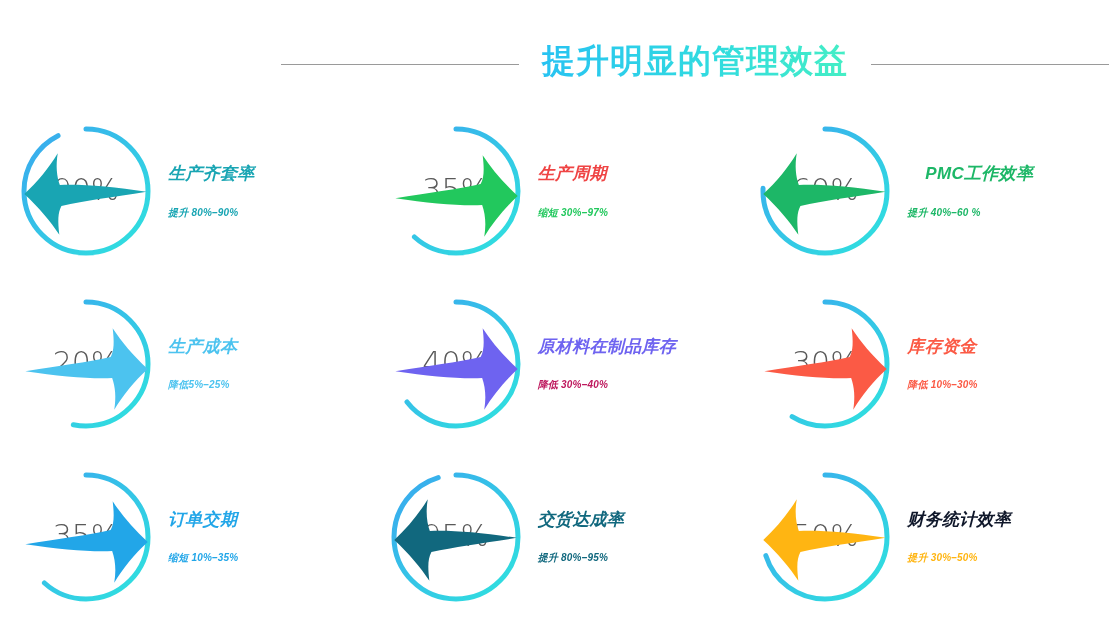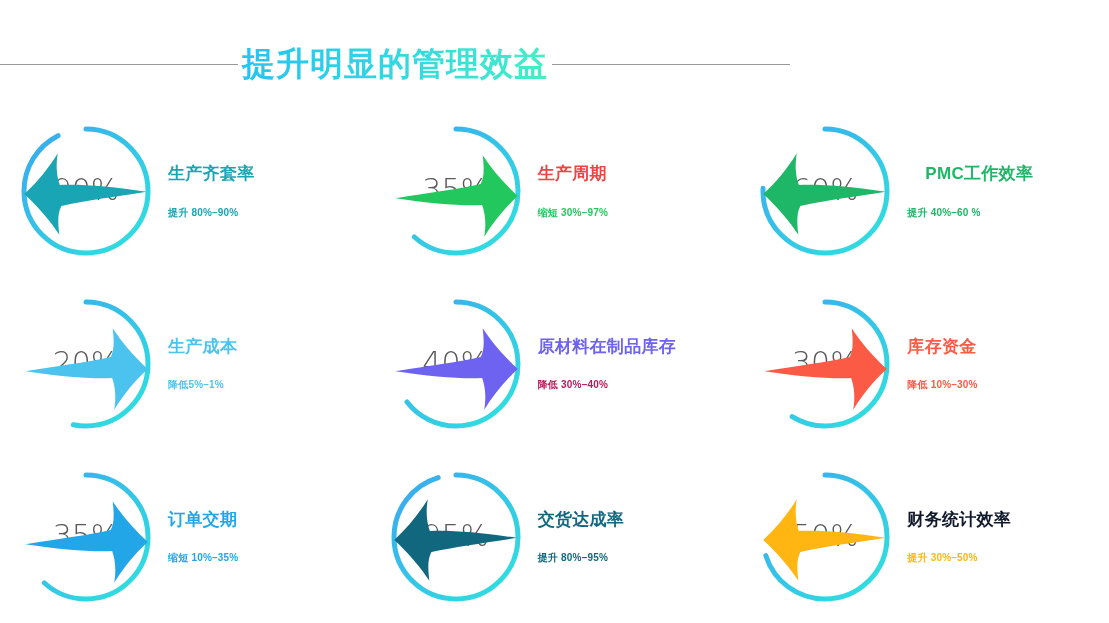--- a/index.html
+++ b/index.html
@@ -19,22 +19,23 @@
 
   
   .header {
     position: absolute;
     top: 36px;
     left: 0;
     width: 1109px;
     height: 56px;
     display: flex;
     align-items: center;
-    justify-content: flex-start;
-    gap: 0;
+    justify-content: flex-end;
+    gap: 19px;
+    font-family: Liberation Mono, monospace;
   }
   .rule {
     height: 1px;
     background: #9a9a9a;
     flex: 0 0 auto;
   }
   .rule-left  { width: 238px; }
   .rule-right { width: 238px; }
   .page-title {
     font-size: 33px;
@@ -108,20 +109,21 @@
     display: block;
   }
 
   
   .labels {
     margin-left: 14px;
     display: flex;
     flex-direction: column;
     align-items: flex-start;
     justify-content: center;
+    font-style: italic;
   }
   .metric-title {
     font-size: 17px;
     font-weight: bold;
     line-height: 1.25;
     white-space: nowrap;
     letter-spacing: 0.3px;
   }
   .metric-sub {
     margin-top: 22px;
@@ -226,21 +228,21 @@
           </svg>
           <div class="gauge-center">
             <div class="gauge-value">20%</div>
             <svg viewBox="0 0 22 26" class="arrow">
               <path d="M10.8 24.8 C13.4 22.0 16.0 19.8 18.6 18.1 C16.0 18.4 14.4 18.4 13.1 17.7 C12.1 13.2 11.4 7.8 10.4 1.4 C9.4 8.0 8.9 14.0 9.1 18.0 C7.4 18.6 5.4 18.8 3.0 18.4 C5.8 20.1 8.4 22.2 10.8 24.8 Z" fill="#4cc3ef"></path>
             </svg>
           </div>
         </div>
         <div class="labels">
           <div class="metric-title" style="color: rgb(76, 195, 239);">生产成本</div>
-          <div class="metric-sub" style="color: rgb(76, 195, 239);">降低5%–1%</div>
+          <div class="metric-sub" style="color: rgb(76, 195, 239);">降低5%–25%</div>
         </div>
       </div>
       <div class="cell">
         <div class="gauge">
           <svg viewBox="0 0 136 136">
             <defs>
               <linearGradient id="g4" x1="1" y1="0" x2="0" y2="1">
                 <stop offset="0%" stop-color="#3aa7ef"></stop>
                 <stop offset="100%" stop-color="#2fe3de"></stop>
               </linearGradient>

